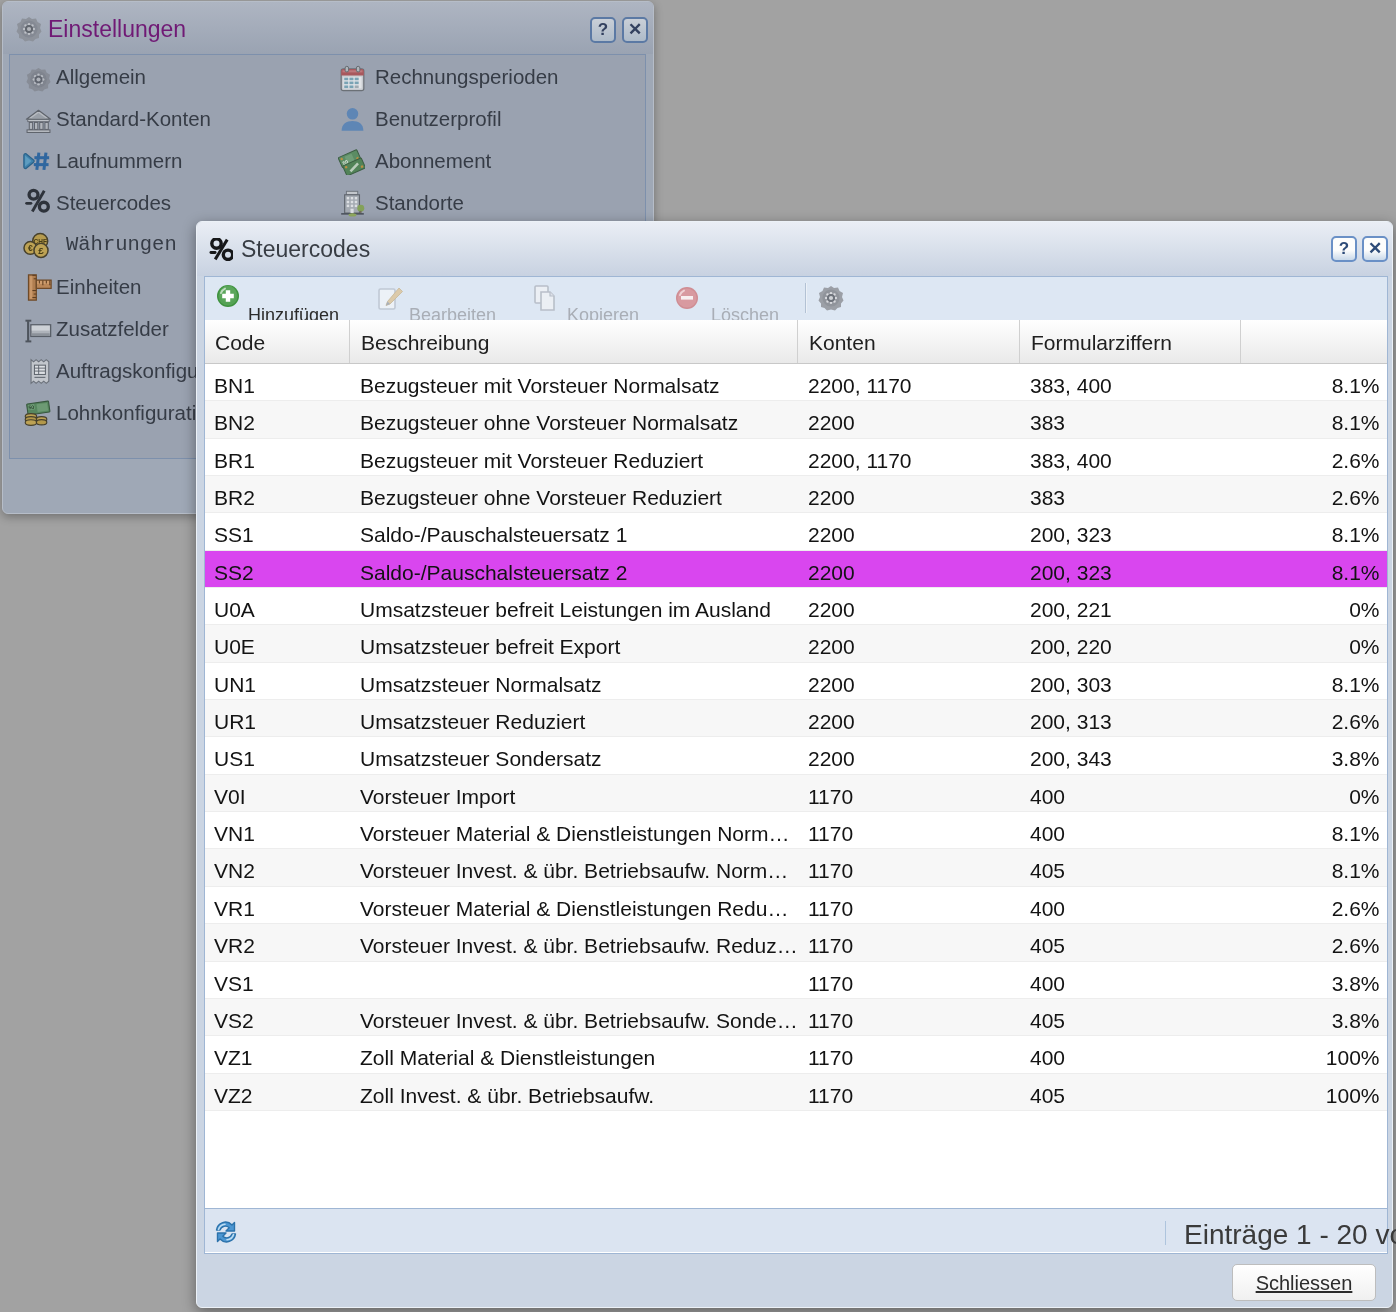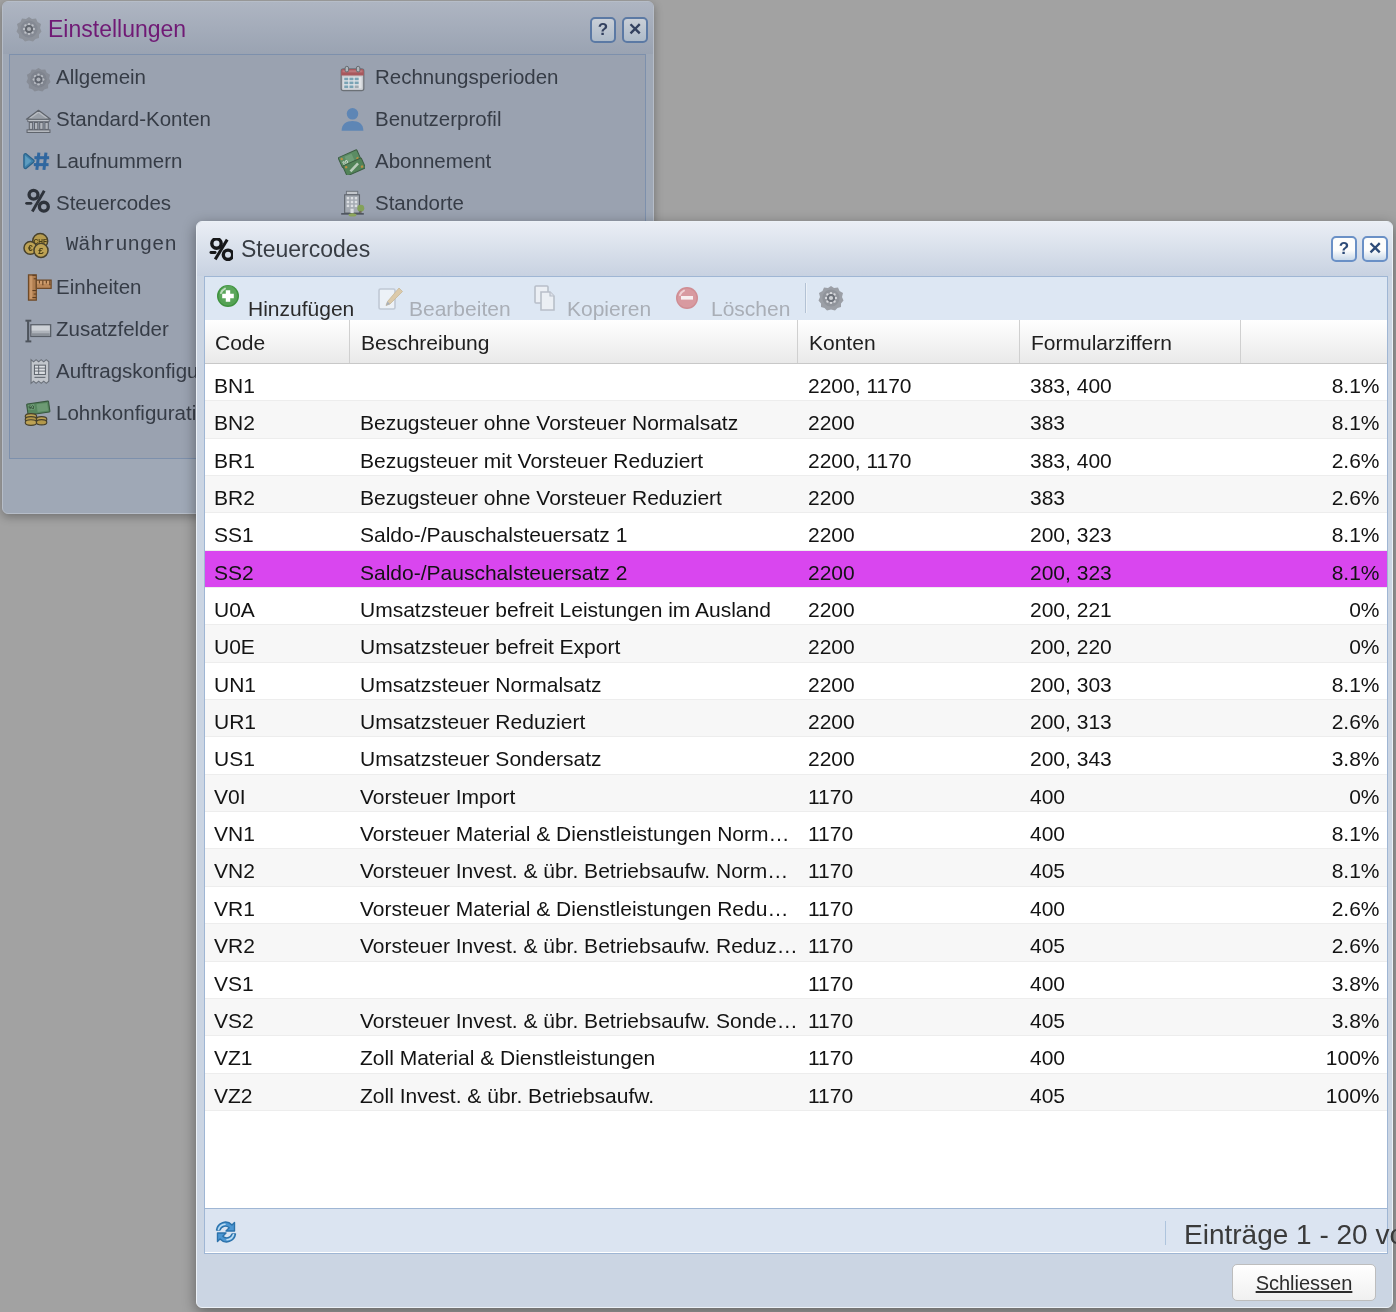--- a/index.html
+++ b/index.html
@@ -26,21 +26,21 @@
         border:1px solid #ecf1f7;border-radius:6px;box-shadow:0 4px 14px rgba(0,0,0,.40);box-sizing:border-box;}
   #win2 .tbar{left:0;top:0;width:100%;height:54px;border-radius:5px 5px 0 0;
         background:linear-gradient(#eaeef5,#c8d2e1);}
   #win2 .title{left:44px;top:0;height:54px;line-height:54px;font-size:23px;color:#383d44;}
   .hbtn2{position:absolute;width:26px;height:26px;box-sizing:border-box;border:2px solid #6a90c6;
         border-radius:5px;background:linear-gradient(#fdfdfc 55%,#c9d9ea);
         text-align:center;line-height:21px;font-size:17px;font-weight:bold;color:#2d4b78;}
 
   #panel{left:7px;top:54px;width:1184px;height:978px;border:1px solid #9fb6d4;background:#fff;box-sizing:border-box;}
   #toolbar{left:0;top:0;width:100%;height:43px;background:#dde7f3;}
-  .tbtxt{position:absolute;top:12px;height:43px;line-height:40px;font-size:21px;color:#2b2b2b;}
+  .tbtxt{position:absolute;top:18px;height:43px;line-height:40px;font-size:18px;color:#2b2b2b;}
   .tbdis{color:#a9aeb6;}
 
   #ghead{left:0;top:43px;width:100%;height:44px;background:linear-gradient(#ffffff,#e9e9e9);
          border-bottom:1px solid #c8c8c8;box-sizing:border-box;}
   .hc{position:absolute;top:0;height:43px;line-height:45px;font-size:21px;color:#202020;
       border-right:1px solid #d0d0d0;box-sizing:border-box;padding-left:11px;}
   #grows{left:0;top:87px;width:100%;}
   .row{height:37.35px;box-sizing:border-box;border-bottom:1px solid #ededed;position:relative;background:#fff;}
   .row.alt{background:#f7f7f7;}
   .row.hov{background:#d946ef;}
@@ -323,20 +323,21 @@
     <div class="abs" id="ghead">
       <div class="hc" style="left:0;width:145px;padding-left:10px;">Code</div>
       <div class="hc" style="left:145px;width:448px;">Beschreibung</div>
       <div class="hc" style="left:593px;width:222px;">Konten</div>
       <div class="hc" style="left:815px;width:221px;">Formularziffern</div>
       <div class="hc" style="left:1036px;width:146px;border-right:none;text-align:right;padding-left:0;padding-right:23px;margin-top:44px;">Steuersatz</div>
     </div>
     <div class="abs" id="grows" style="width:100%;">
       <div class="row">
           <span class="c c1">BN1</span>
+          <span class="c c2">Bezugsteuer mit Vorsteuer Normalsatz</span>
           <span class="c c3">2200, 1170</span>
           <span class="c c4">383, 400</span>
           <span class="c c5">8.1%</span>
         </div>
       <div class="row alt">
           <span class="c c1">BN2</span>
           <span class="c c2">Bezugsteuer ohne Vorsteuer Normalsatz</span>
           <span class="c c3">2200</span>
           <span class="c c4">383</span>
           <span class="c c5">8.1%</span>

